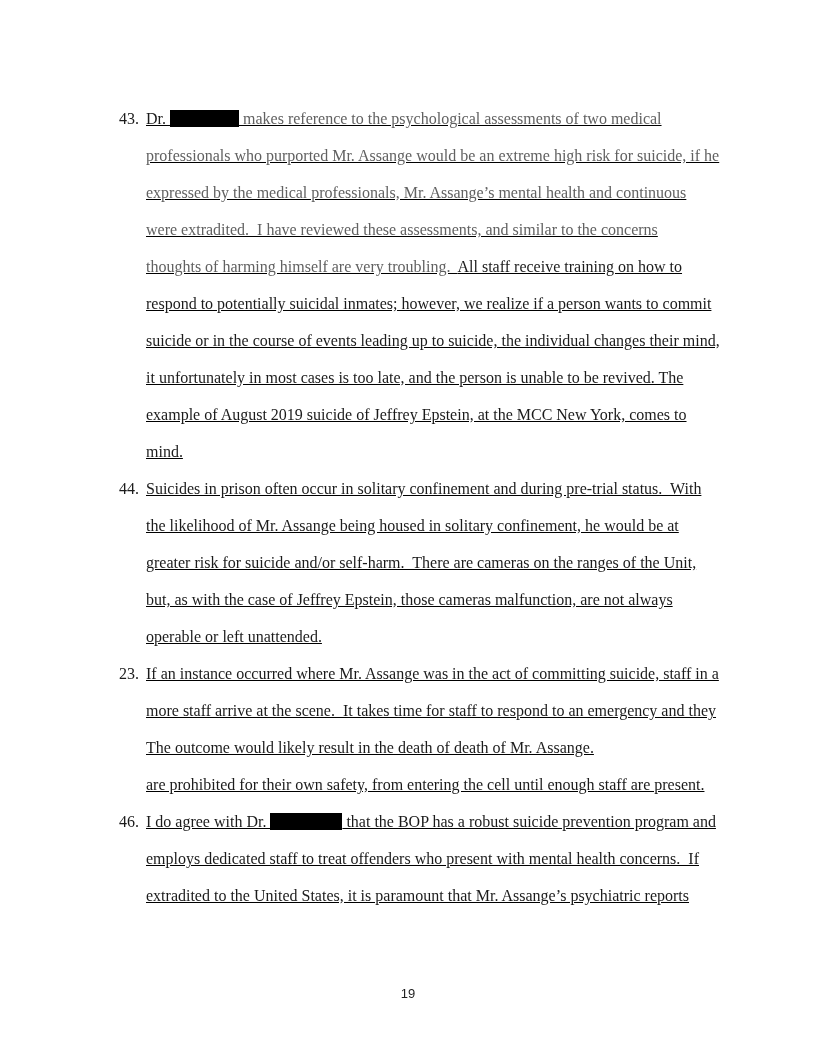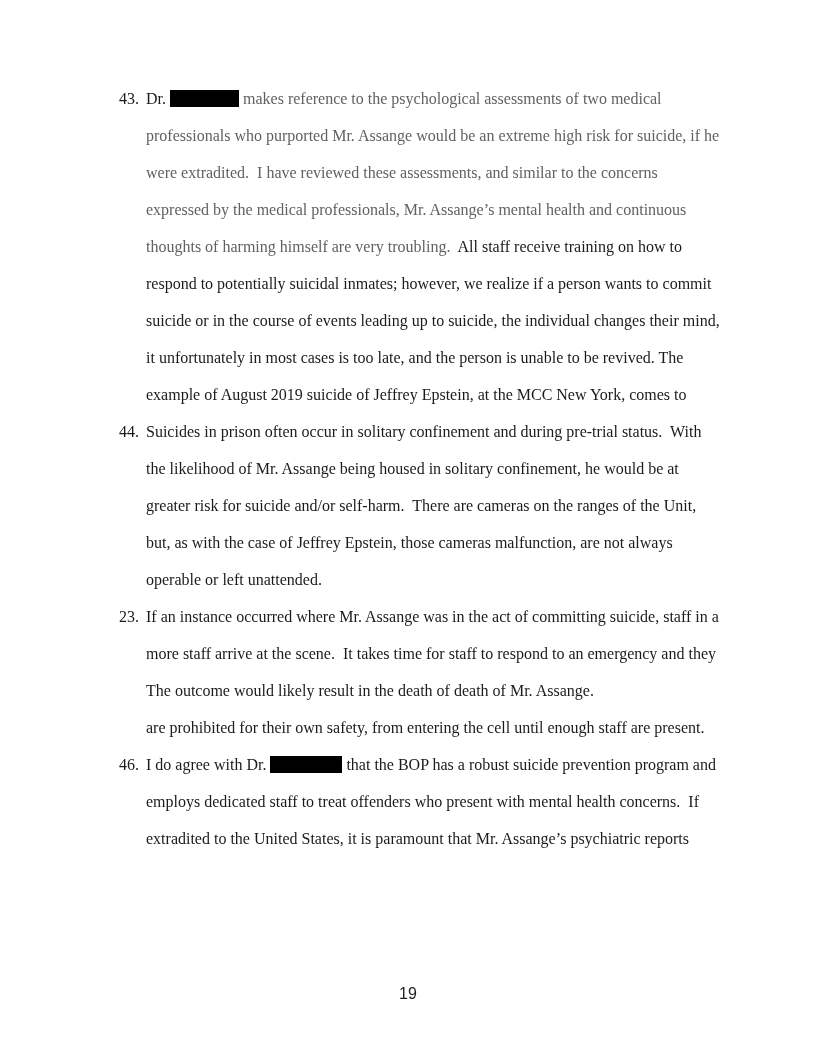--- a/index.html
+++ b/index.html
@@ -12,22 +12,23 @@
     font-family: "Liberation Serif", serif;
   }
   .page {
     position: absolute;
     inset: 0;
     background: #ffffff;
   }
   .doc {
     position: absolute;
     left: 119px;
-    top: 80px;
+    top: 100px;
     width: 650px;
+    text-decoration: underline;
   }
   .para { }
   .line {
     white-space: pre;
     font-size: 16px;
     line-height: 37px;
     height: 37px;
     color: var(--ink, #1b1b1b);
   }
   .line.cont { padding-left: 27px; }
@@ -43,40 +44,41 @@
     background: var(--redaction, #000000);
     vertical-align: -3px;
   }
   .footer {
     position: absolute;
     top: 986px;
     left: 0;
     width: 816px;
     text-align: center;
     font-family: "Liberation Sans", sans-serif;
-    font-size: 16px;
+    font-size: 13px;
     line-height: 16px;
     color: #1f1f1f;
   }
 </style>
 </head>
 <body style="background: rgb(255, 255, 255);">
 
 <div class="page">
   <div class="doc">
       <div class="para">
         <div class="line"><span class="num t-ink">43.</span><span class="t-ink">Dr. </span><span class="redaction" style="width: 69px;"></span><span class="t-faded"> makes reference to the psychological assessments of two medical</span></div>
         <div class="line cont"><span class="t-faded">professionals who purported Mr. Assange would be an extreme high risk for suicide, if he</span></div>
+        <div class="line cont"><span class="t-faded">expressed by the medical professionals, Mr. Assange’s mental health and continuous</span></div>
         <div class="line cont"><span class="t-faded">were extradited.  I have reviewed these assessments, and similar to the concerns</span></div>
-        <div class="line cont"><span class="t-faded">expressed by the medical professionals, Mr. Assange’s mental health and continuous</span></div>
         <div class="line cont"><span class="t-faded">thoughts of harming himself are very troubling.  </span><span class="t-ink">All staff receive training on how to</span></div>
         <div class="line cont"><span class="t-ink">respond to potentially suicidal inmates; however, we realize if a person wants to commit</span></div>
         <div class="line cont"><span class="t-ink">suicide or in the course of events leading up to suicide, the individual changes their mind,</span></div>
         <div class="line cont"><span class="t-ink">it unfortunately in most cases is too late, and the person is unable to be revived. The</span></div>
         <div class="line cont"><span class="t-ink">example of August 2019 suicide of Jeffrey Epstein, at the MCC New York, comes to</span></div>
+        <div class="line cont"><span class="t-ink">mind.</span></div>
       </div>
       <div class="para">
         <div class="line"><span class="num t-ink">44.</span><span class="t-ink">Suicides in prison often occur in solitary confinement and during pre-trial status.  With</span></div>
         <div class="line cont"><span class="t-ink">the likelihood of Mr. Assange being housed in solitary confinement, he would be at</span></div>
         <div class="line cont"><span class="t-ink">greater risk for suicide and/or self-harm.  There are cameras on the ranges of the Unit,</span></div>
         <div class="line cont"><span class="t-ink">but, as with the case of Jeffrey Epstein, those cameras malfunction, are not always</span></div>
         <div class="line cont"><span class="t-ink">operable or left unattended.</span></div>
       </div>
       <div class="para">
         <div class="line"><span class="num t-ink">23.</span><span class="t-ink">If an instance occurred where Mr. Assange was in the act of committing suicide, staff in a</span></div>

